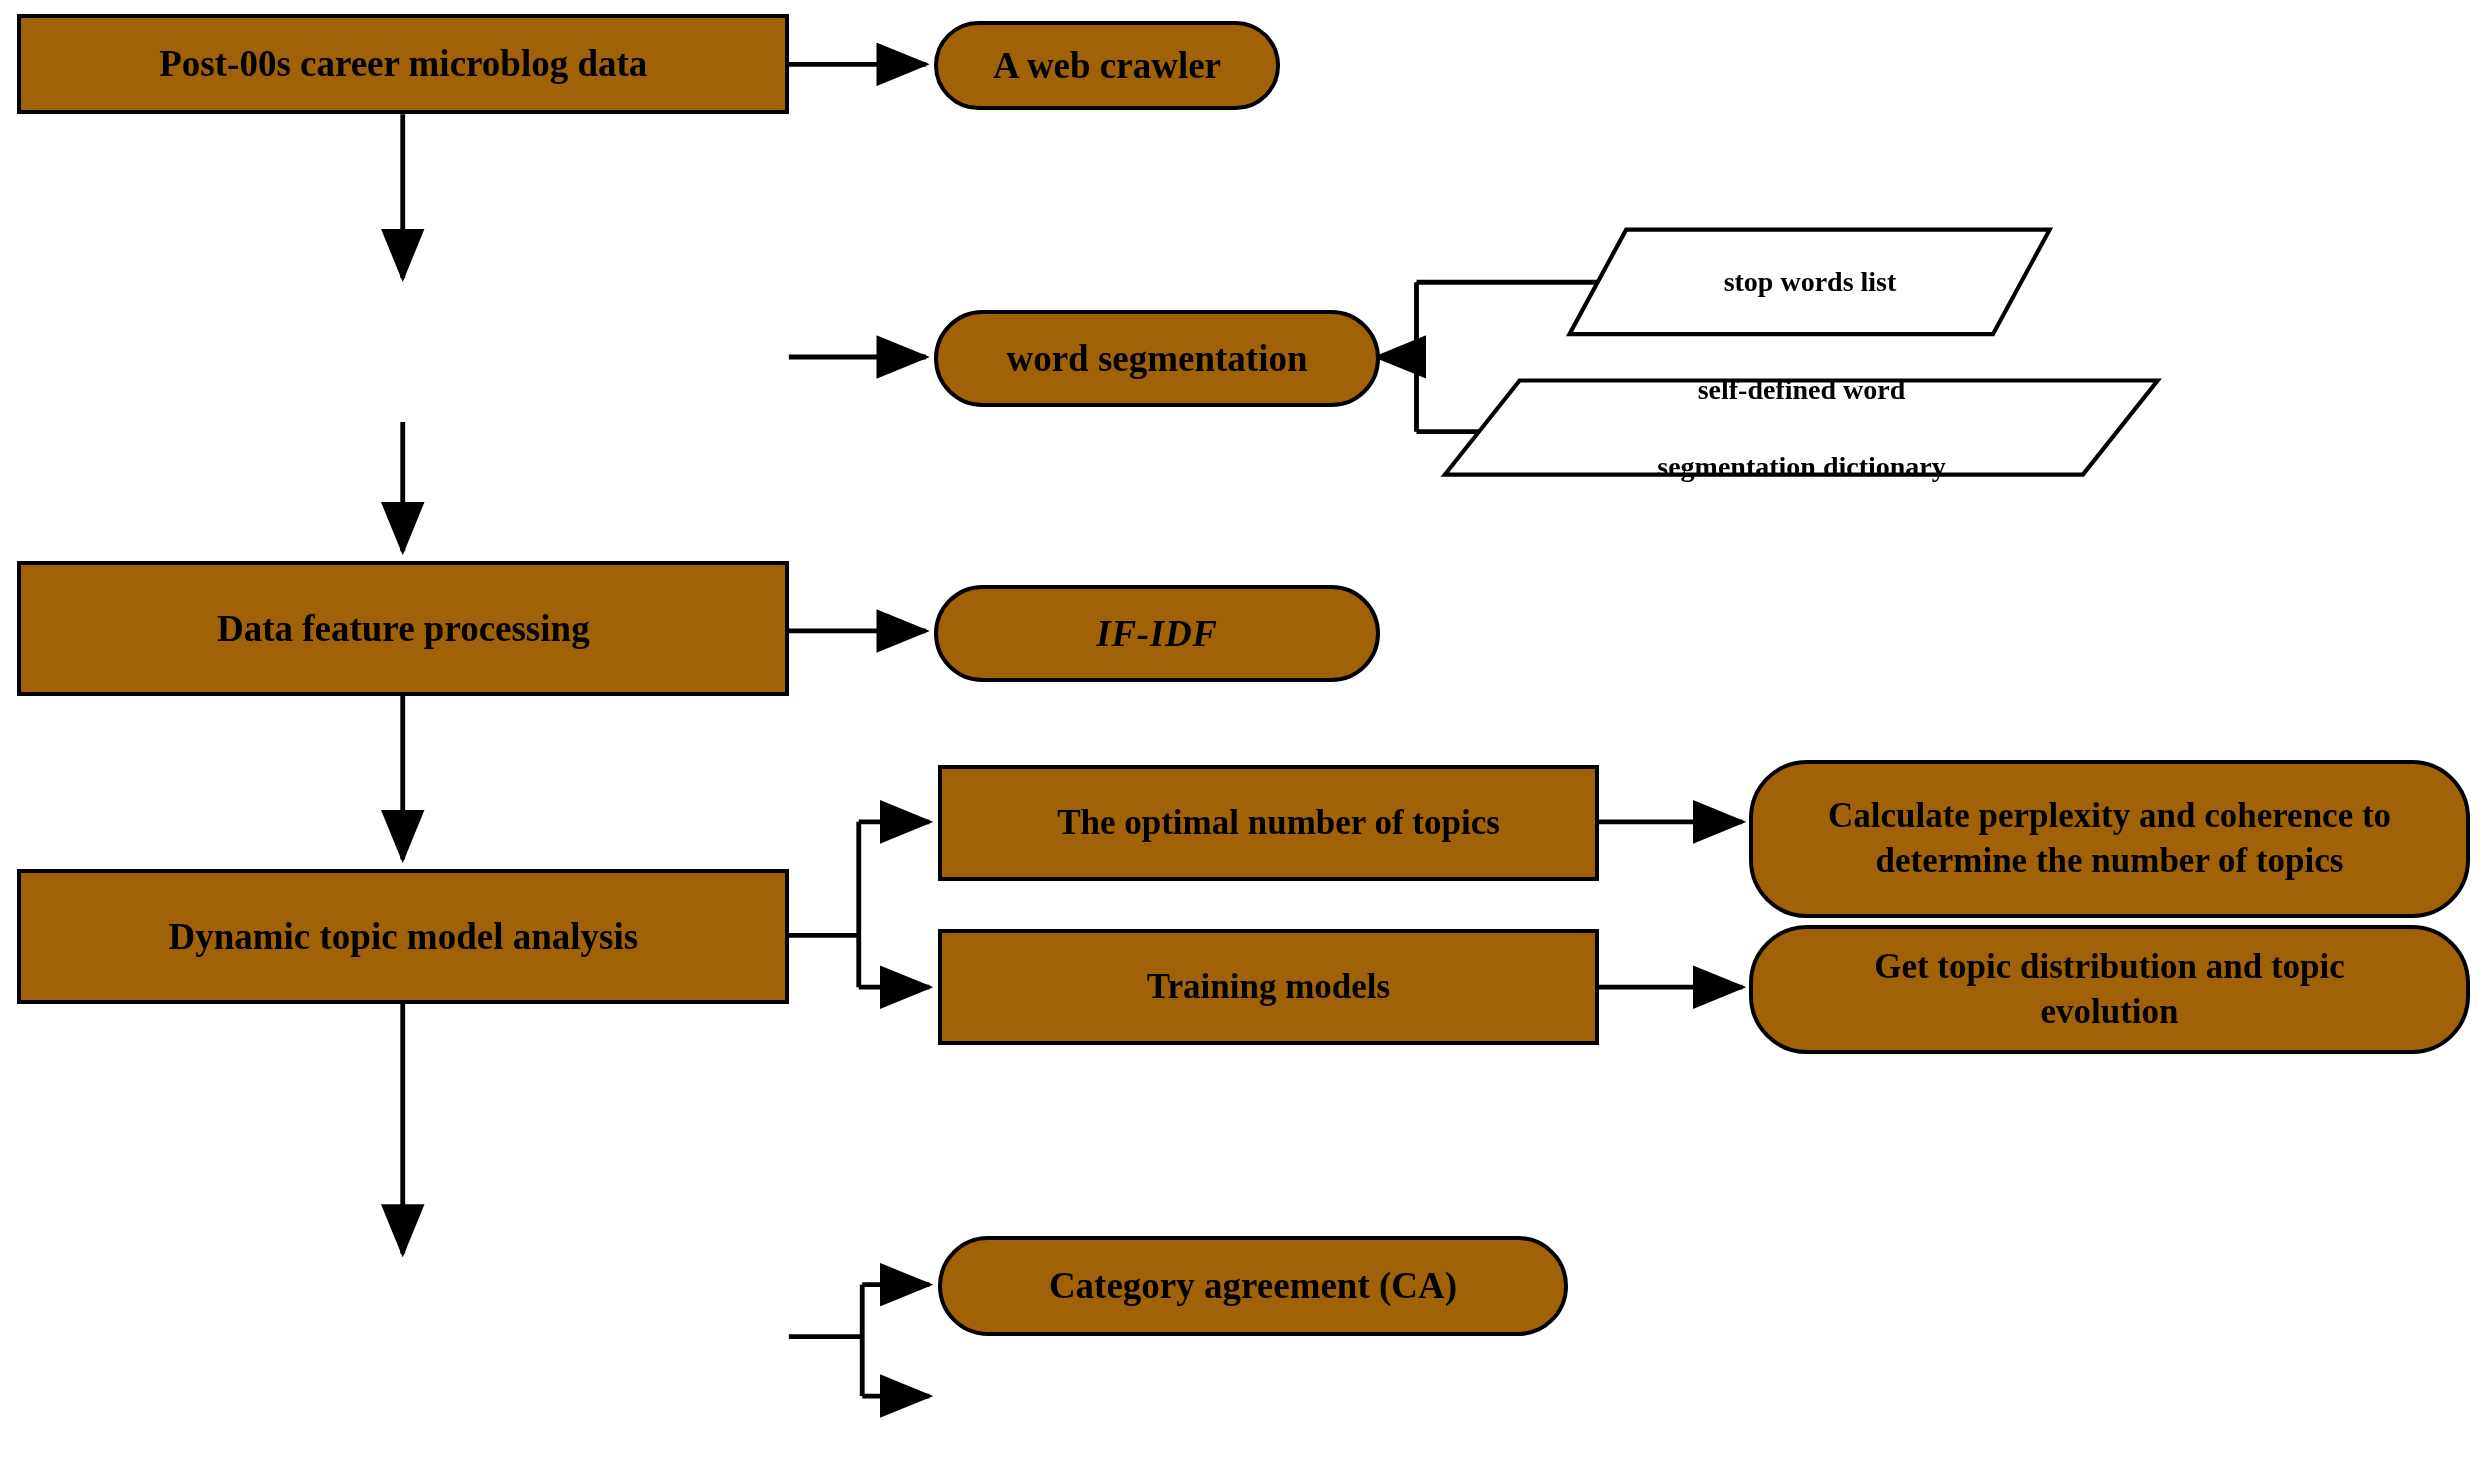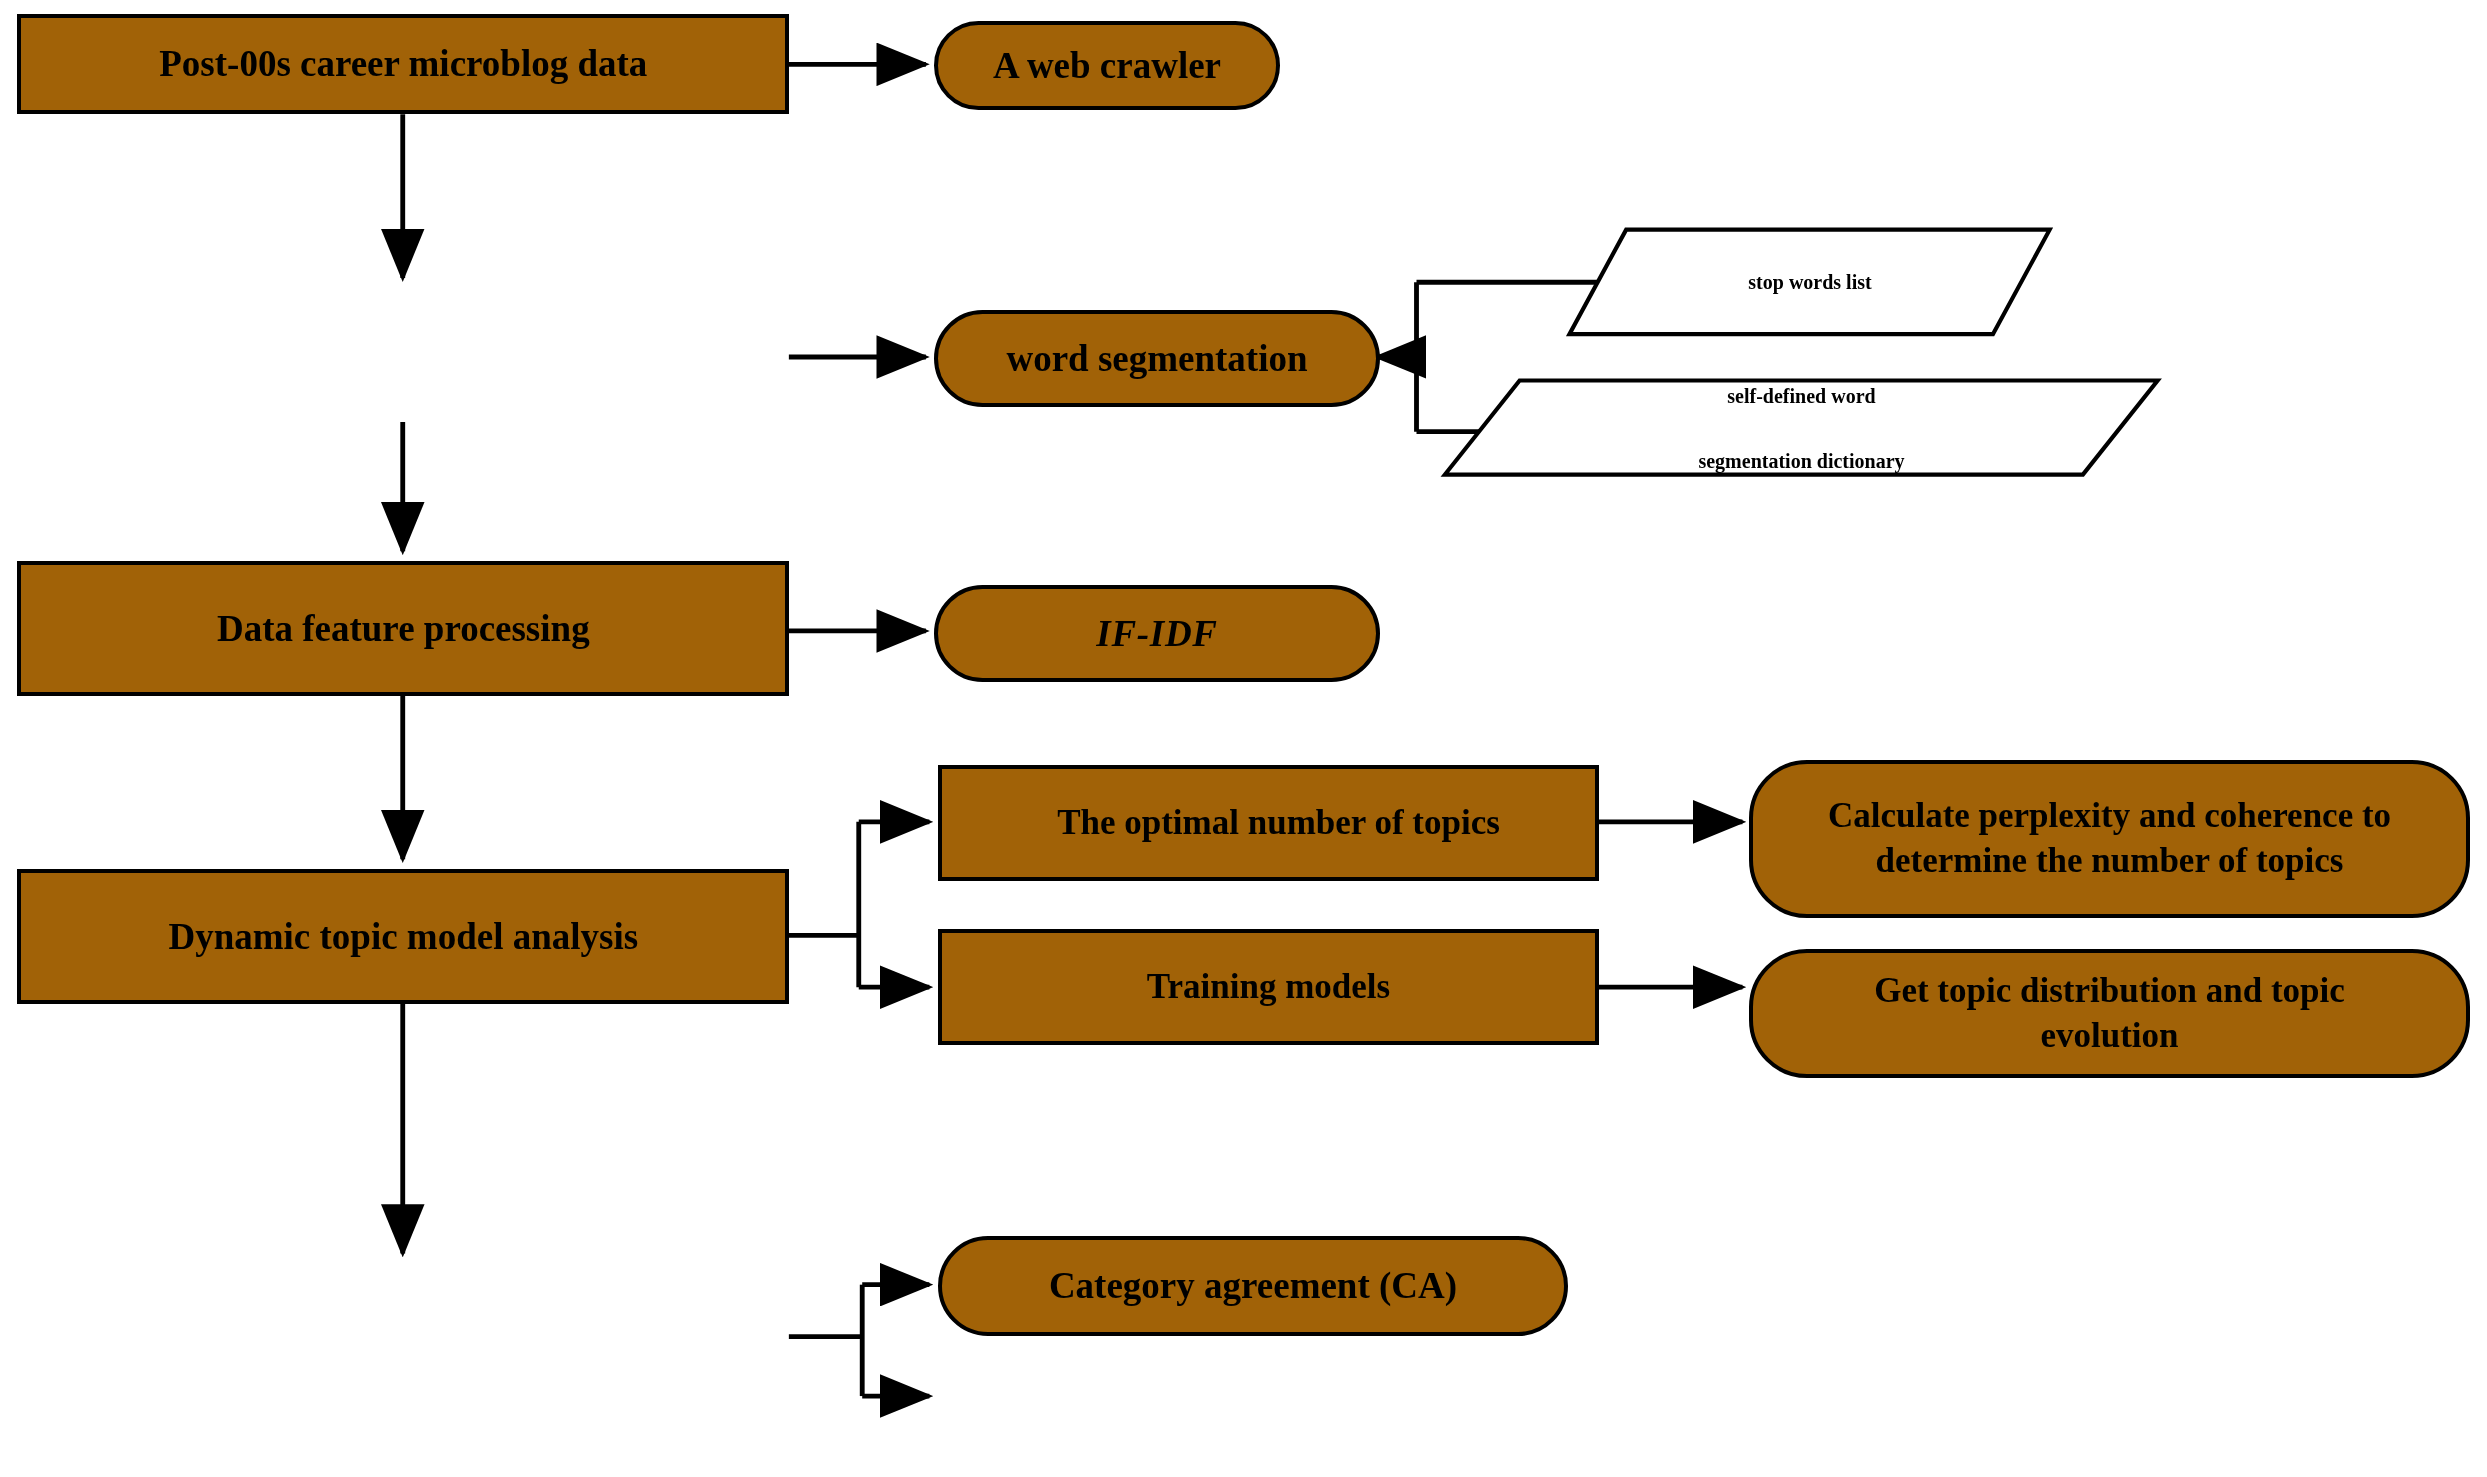--- a/index.html
+++ b/index.html
@@ -14,21 +14,21 @@
   .rect{border:4.2px solid #000;}
   .round{border:4.2px solid #000;border-radius:58px;}
   .round.tight{border-radius:50px;}
   .ital{font-style:italic;letter-spacing:0.7px;}
 
   .plabel{position:absolute;color:#000;font-weight:bold;text-align:center;line-height:1.45;
           display:flex;align-items:center;justify-content:center;}
 
   .t54{font-size:37px;}
   .t50{font-size:35px;}
-  .t40{font-size:20px;}
+  .t40{font-size:28px;}
 </style>
 </head>
 <body>
 
 <div id="stage">
 
   <svg id="wires" viewBox="0 0 3594 2135" preserveAspectRatio="none">
     <defs>
       <marker id="ar" markerWidth="11" markerHeight="9" refX="10.2" refY="4.5" orient="auto" markerUnits="strokeWidth">
         <path d="M0,0 L11,4.5 L0,9 z" fill="#000"></path>
@@ -98,19 +98,19 @@
   <div class="node round tight t54" style="left:934px;top:310px;width:446px;height:97px;">word segmentation</div>
 
   <div class="node round tight t54 ital" style="left:934px;top:585px;width:446px;height:97px;">IF-IDF</div>
 
   <div class="node rect t50" style="left:938px;top:765px;width:661px;height:116px;padding-left:20px;">The optimal number of topics</div>
 
   <div class="node round t50" style="left:1749px;top:760px;width:721px;height:158px;padding:0 9.7px;">Calculate perplexity and coherence to determine the number of topics</div>
 
   <div class="node rect t50" style="left:938px;top:929px;width:661px;height:116px;">Training models</div>
 
-  <div class="node round t50" style="left:1749px;top:949px;width:721px;height:129px;padding:12px 48px;">Get topic distribution and topic evolution</div>
+  <div class="node round t50" style="left:1749px;top:925px;width:721px;height:129px;padding:12px 48px;">Get topic distribution and topic evolution</div>
 
   <div class="node round t54" style="left:938px;top:1236px;width:630px;height:100px;">Category agreement (CA)</div>
 
 
 </div>
 
 
 </body></html>

